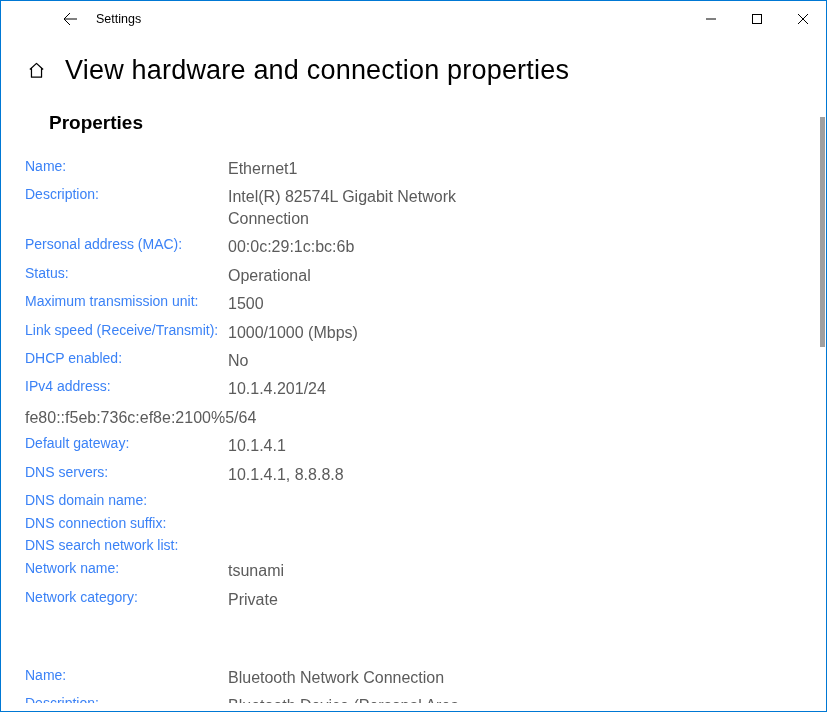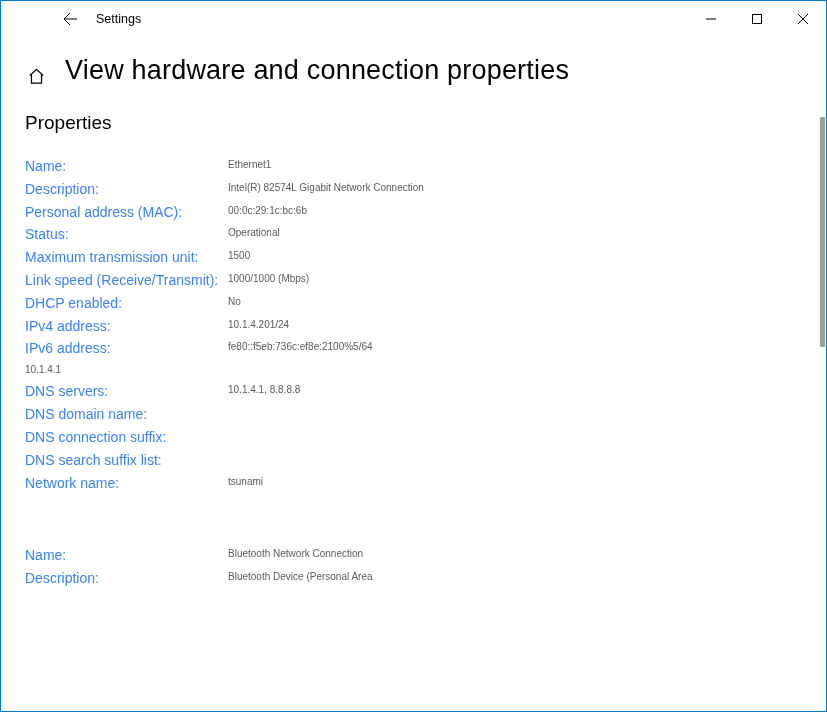--- a/index.html
+++ b/index.html
@@ -49,21 +49,21 @@
       align-items: center;
       justify-content: center;
       cursor: pointer;
     }
     .window-btn svg {
       stroke: #000;
       fill: none;
     }
     .header-row {
       display: flex;
-      align-items: flex-end;
+      align-items: center;
       padding: 18px 24px 26px 24px;
     }
     .home-icon {
       width: 22px;
       display: flex;
       align-items: center;
       justify-content: center;
       margin-right: 18px;
       cursor: pointer;
     }
@@ -73,36 +73,37 @@
       color: #000;
       letter-spacing: 0.2px;
     }
     .content {
       padding: 0 24px;
       height: calc(100% - 36px - 83px);
       overflow-y: auto;
     }
     .section-heading {
       font-size: 19px;
-      font-weight: 400;
+      font-weight: 700;
       color: #000;
       margin-bottom: 24px;
+      margin-left: 24px;
     }
     .prop-row {
       display: flex;
       margin-bottom: 6.8px;
     }
     .prop-label {
       width: 203px;
       flex-shrink: 0;
       font-size: 14px;
       color: #3b82f6;
     }
     .prop-value {
-      font-size: 10px;
+      font-size: 16px;
       color: #5b5b5b;
       max-width: 270px;
       line-height: 1.35;
     }
     .adapter-gap {
       height: 50px;
     }
     .scrollbar {
       position: absolute;
       right: 1px;
@@ -179,46 +180,50 @@
   </div>
   <div class="prop-row">
     <div class="prop-label">DHCP enabled:</div>
     <div class="prop-value">No</div>
   </div>
   <div class="prop-row">
     <div class="prop-label">IPv4 address:</div>
     <div class="prop-value">10.1.4.201/24</div>
   </div>
   <div class="prop-row">
-    <div class="prop-label">IPv6 address:</div>
     <div class="prop-value">fe80::f5eb:736c:ef8e:2100%5/64</div>
   </div>
   <div class="prop-row">
+    <div class="prop-label">Default gateway:</div>
     <div class="prop-value">10.1.4.1</div>
   </div>
   <div class="prop-row">
     <div class="prop-label">DNS servers:</div>
     <div class="prop-value">10.1.4.1, 8.8.8.8</div>
   </div>
   <div class="prop-row">
     <div class="prop-label">DNS domain name:</div>
     <div class="prop-value"></div>
   </div>
   <div class="prop-row">
     <div class="prop-label">DNS connection suffix:</div>
     <div class="prop-value"></div>
   </div>
   <div class="prop-row">
-    <div class="prop-label">DNS search suffix list:</div>
+    <div class="prop-label">DNS search network list:</div>
     <div class="prop-value"></div>
   </div>
   <div class="prop-row">
     <div class="prop-label">Network name:</div>
     <div class="prop-value">tsunami</div>
   </div>
+  <div class="prop-row">
+    <div class="prop-label">Network category:</div>
+    <div class="prop-value">Private</div>
+  </div>
 
   <div class="adapter-gap"></div>
 
   <div class="prop-row">
     <div class="prop-label">Name:</div>
     <div class="prop-value">Bluetooth Network Connection</div>
   </div>
   <div class="prop-row">
     <div class="prop-label">Description:</div>
     <div class="prop-value">Bluetooth Device (Personal Area</div>

